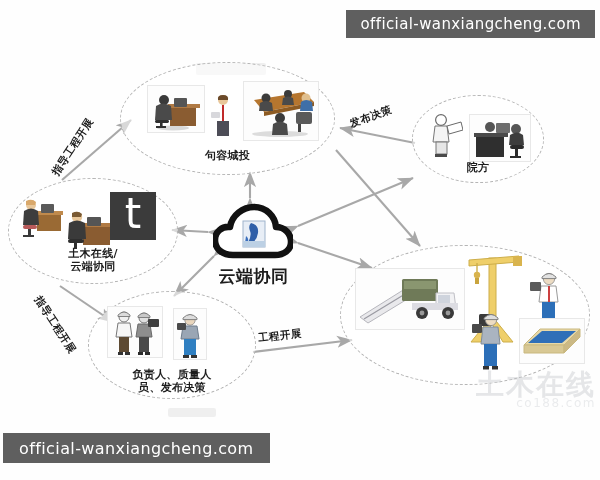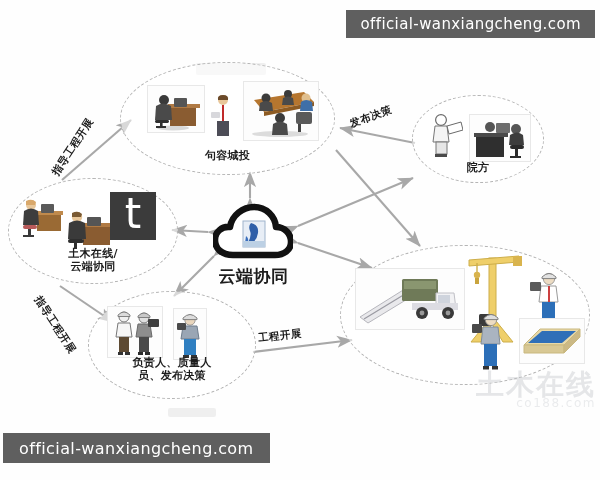--- a/index.html
+++ b/index.html
@@ -110,21 +110,21 @@
   #node-jurong   { left: 120px; top: 62px;  width: 215px; height: 113px; }
   #node-jurong .node-label  { bottom: 12px; }
 
   #node-institute{ left: 412px; top: 95px;  width: 132px; height: 88px; }
   #node-institute .node-label { bottom: 8px; }
 
   #node-pm       { left: 8px;   top: 178px; width: 170px; height: 106px; }
   #node-pm .node-label { bottom: 10px; }
 
   #node-staff    { left: 88px;  top: 291px; width: 168px; height: 108px; }
-  #node-staff .node-label { bottom: 16px; }
+  #node-staff .node-label { bottom: 4px; }
 
   #node-sub      { left: 340px; top: 245px; width: 250px; height: 140px; }
   #node-sub .node-label { bottom: 40px; left: 10px; right: auto; width: 120px; text-align: center; }
 
   
   #cloud-node {
     position: absolute;
     left: 213px;
     top: 203px;
     width: 80px;

